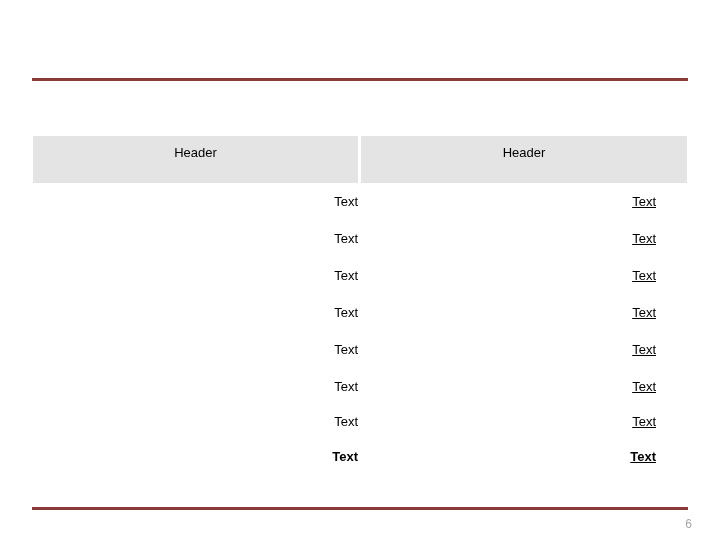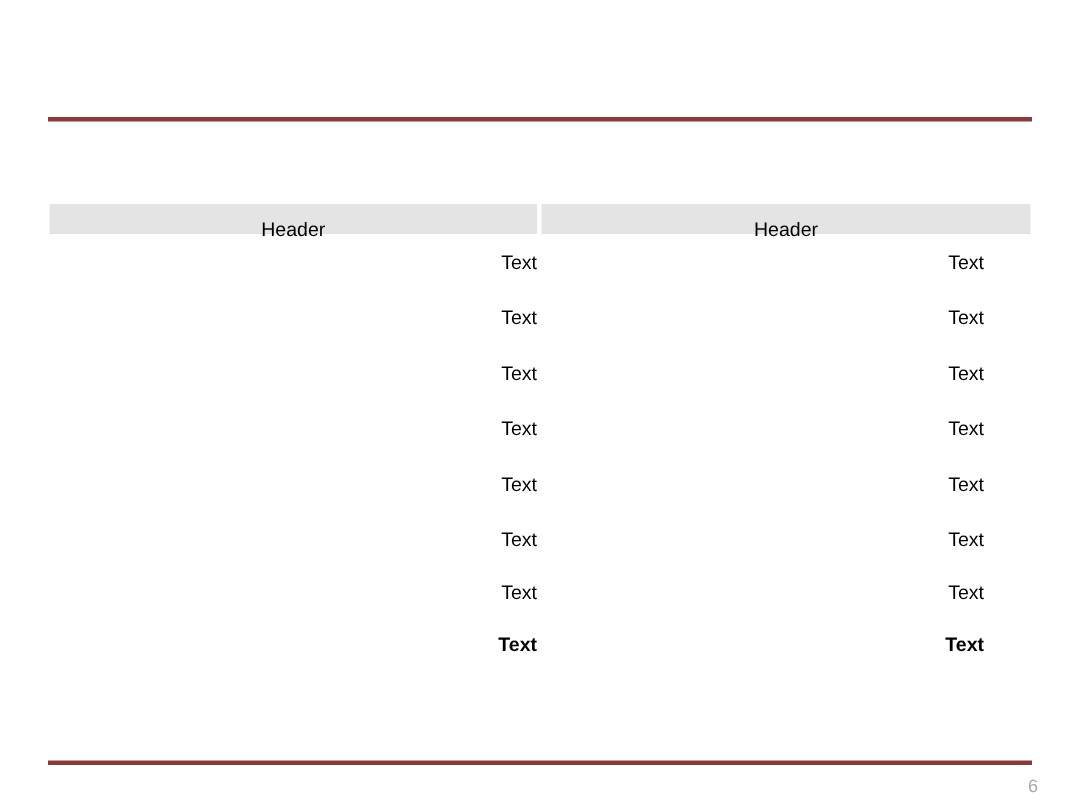--- a/index.html
+++ b/index.html
@@ -63,35 +63,36 @@
   }
 
   
   .col-1 { width: 325px; }
   .gutter { width: 3px; flex: 0 0 3px; background: #ffffff; }
   .col-2 { width: 326px; }
 
   
   .row.header-row .cell {
     background: #E4E4E4;
-    height: 20px;
+    height: 47px;
     line-height: 34px;
     text-align: center;
     font-size: 13px;
     color: #000000;
   }
 
   
   .row.body-row {
     height: 37px;
   }
   .row.body-row .cell {
     height: 37px;
     line-height: 37px;
     background: transparent;
+    text-decoration: underline;
   }
   .row.body-row .col-1 {
     text-align: right;
     padding-right: 0px;
     
     padding-left: 0;
   }
   .row.body-row .col-1 .txt {
     display: inline-block;
     width: 295px;

